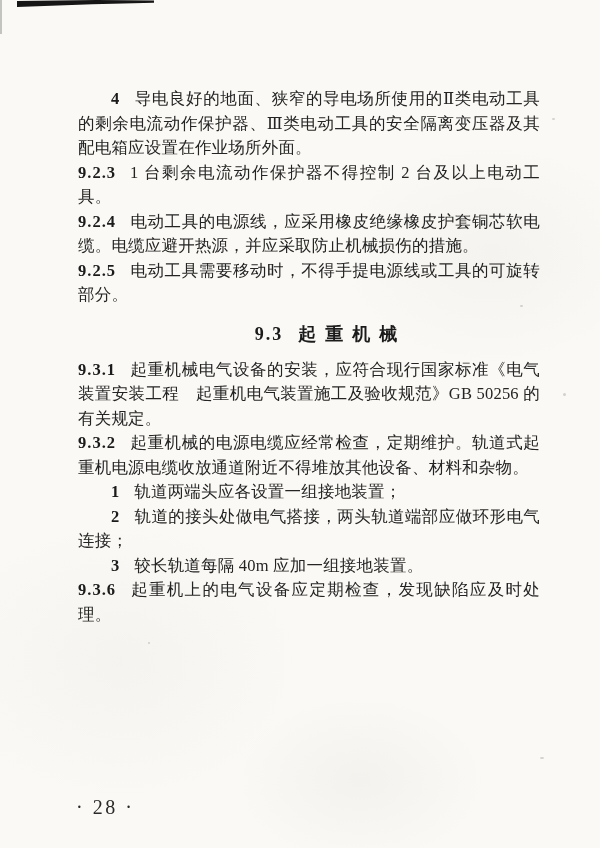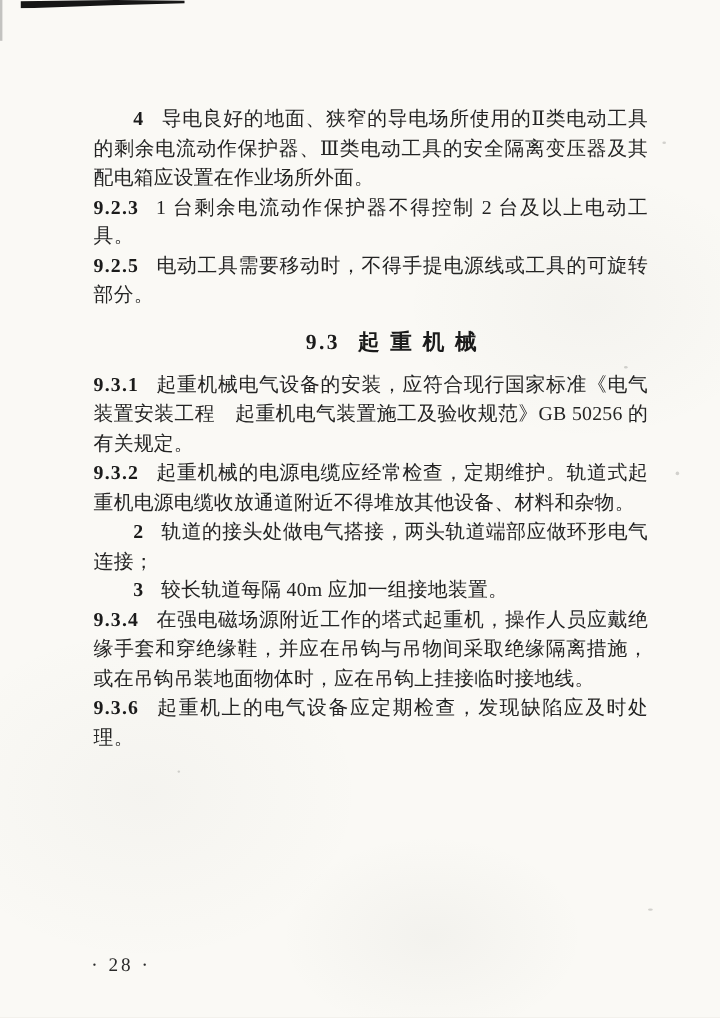--- a/index.html
+++ b/index.html
@@ -53,42 +53,43 @@
   .heading {
     margin: 13px 0 11px;
     text-align: center;
     font-size: 18px; line-height: 26px;
     font-weight: bold; color: #1b1b1b;
   }
   .h-num { letter-spacing: 2px; margin-right: 15px; padding-left: 34px; }
   .h-title { letter-spacing: 0.5em; margin-right: -0.5em; }
   .page-number {
     position: absolute; left: 76px; top: 796px;
-    font-size: 16px; letter-spacing: 2.5px; color: #2a2a2a;
+    font-size: 20px; letter-spacing: 2.5px; color: #2a2a2a;
   }
 </style>
 </head>
 <body>
 
 <div class="page">
   <div class="scan-streak"></div>
   <div class="edge-shade"></div>
   <div class="speck sp1"></div>
   <div class="speck sp2"></div>
   <div class="speck sp3"></div>
   <div class="speck sp4"></div>
   <div class="speck sp5"></div>
 
   <main class="content" id="content">
       <p class="para subitem"><b class="label">4</b><span class="text">导电良好的地面、狭窄的导电场所使用的Ⅱ类电动工具的剩余电流动作保护器、Ⅲ类电动工具的安全隔离变压器及其配电箱应设置在作业场所外面。</span></p>
       <p class="para clause"><b class="label">9.2.3</b><span class="text">1 台剩余电流动作保护器不得控制 2 台及以上电动工具。</span></p>
+      <p class="para clause"><b class="label">9.2.4</b><span class="text">电动工具的电源线，应采用橡皮绝缘橡皮护套铜芯软电缆。电缆应避开热源，并应采取防止机械损伤的措施。</span></p>
       <p class="para clause"><b class="label">9.2.5</b><span class="text">电动工具需要移动时，不得手提电源线或工具的可旋转部分。</span></p>
       <h2 class="heading"><span class="h-num">9.3</span><span class="h-title">起重机械</span></h2>
       <p class="para clause"><b class="label">9.3.1</b><span class="text">起重机械电气设备的安装，应符合现行国家标准《电气装置安装工程　起重机电气装置施工及验收规范》GB 50256 的有关规定。</span></p>
       <p class="para clause"><b class="label">9.3.2</b><span class="text">起重机械的电源电缆应经常检查，定期维护。轨道式起重机电源电缆收放通道附近不得堆放其他设备、材料和杂物。</span></p>
+      <p class="para subitem"><b class="label">1</b><span class="text">轨道两端头应各设置一组接地装置；</span></p>
       <p class="para subitem"><b class="label">2</b><span class="text">轨道的接头处做电气搭接，两头轨道端部应做环形电气连接；</span></p>
       <p class="para subitem"><b class="label">3</b><span class="text">较长轨道每隔 40m 应加一组接地装置。</span></p>
-      <p class="para clause"><b class="label">9.3.4</b><span class="text">在强电磁场源附近工作的塔式起重机，操作人员应戴绝缘手套和穿绝缘鞋，并应在吊钩与吊物间采取绝缘隔离措施，或在吊钩吊装地面物体时，应在吊钩上挂接临时接地线。</span></p>
       <p class="para clause"><b class="label">9.3.6</b><span class="text">起重机上的电气设备应定期检查，发现缺陷应及时处理。</span></p>
     </main>
 
   <div class="page-number">· 28 ·</div>
 </div>
 
 </body></html>

